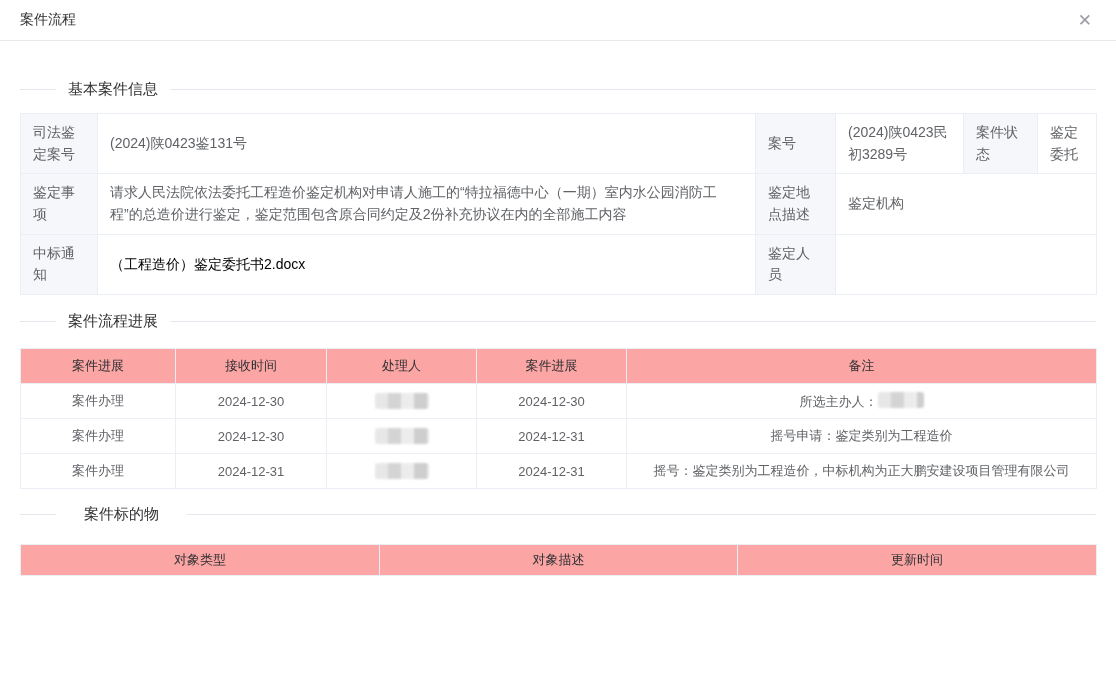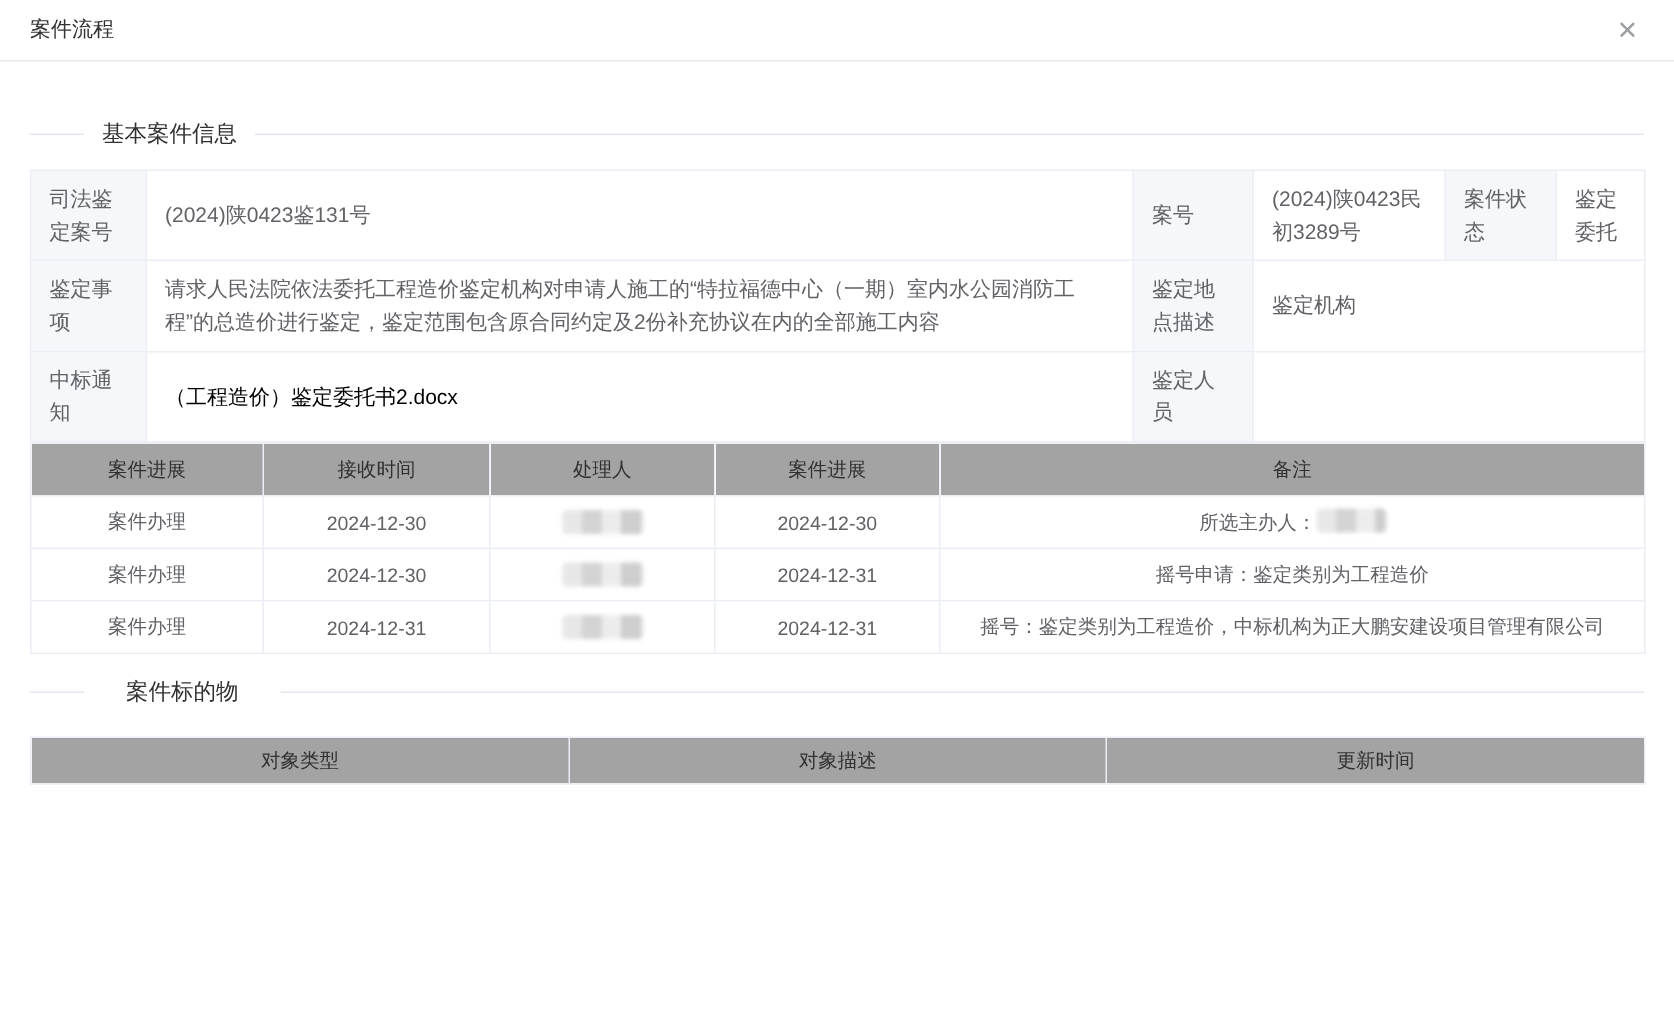--- a/index.html
+++ b/index.html
@@ -37,21 +37,21 @@
   td,th { border:1px solid #ebeef5; overflow:hidden; }
   
   .info-table { font-size:14px; }
   .info-table td { padding:8px 12px; line-height:1.55; vertical-align:middle; color:#606266; }
   .info-table td.lbl { background:#f5f7fa; }
   .file-link { color:#000000; text-decoration:none; cursor:pointer;margin-top:20px; }
   
   .grid-table { font-size:13px; }
   .grid-table th {
     font-weight:400; color:#303133; text-align:center; padding:6px 8px;
-    background:#a3a3a3;
+    background:#fca5a5;
   }
   .grid-table td { text-align:center; padding:6px 8px; color:#606266; }
   .progress-table tr { height:35px; }
   .subject-table thead tr { height:31px; }
   .subject-table .empty-row td { border:none; height:40px; }
   
   .redact {
     display:inline-block; vertical-align:-3px; height:16px; border-radius:3px;
     background:linear-gradient(90deg,#e6e6e6 0 13px,#d2d2d2 13px 26px,#ececec 26px 39px,#cccccc 39px 52px,#e4e4e4 52px 60px);
     filter:blur(1.3px); opacity:.95;
@@ -106,20 +106,25 @@
         <td class="lbl">中标通知</td>
         <td>
           <a class="file-link">（工程造价）鉴定委托书2.docx</a>
         </td>
         <td class="lbl">鉴定人员</td>
         <td colspan="3"></td>
       </tr>
     </tbody>
       </table>
 
+    <div class="sec-divider mid">
+      <span class="ln-l"></span>
+      <span class="sec-title">案件流程进展</span>
+      <span class="ln-r"></span>
+    </div>
 
     <table class="grid-table progress-table">
       <colgroup>
         <col style="width:155px">
           <col style="width:151px">
           <col style="width:150px">
         <col style="width:150px">
           <col style="width:470px">
       </colgroup>
       <thead>

